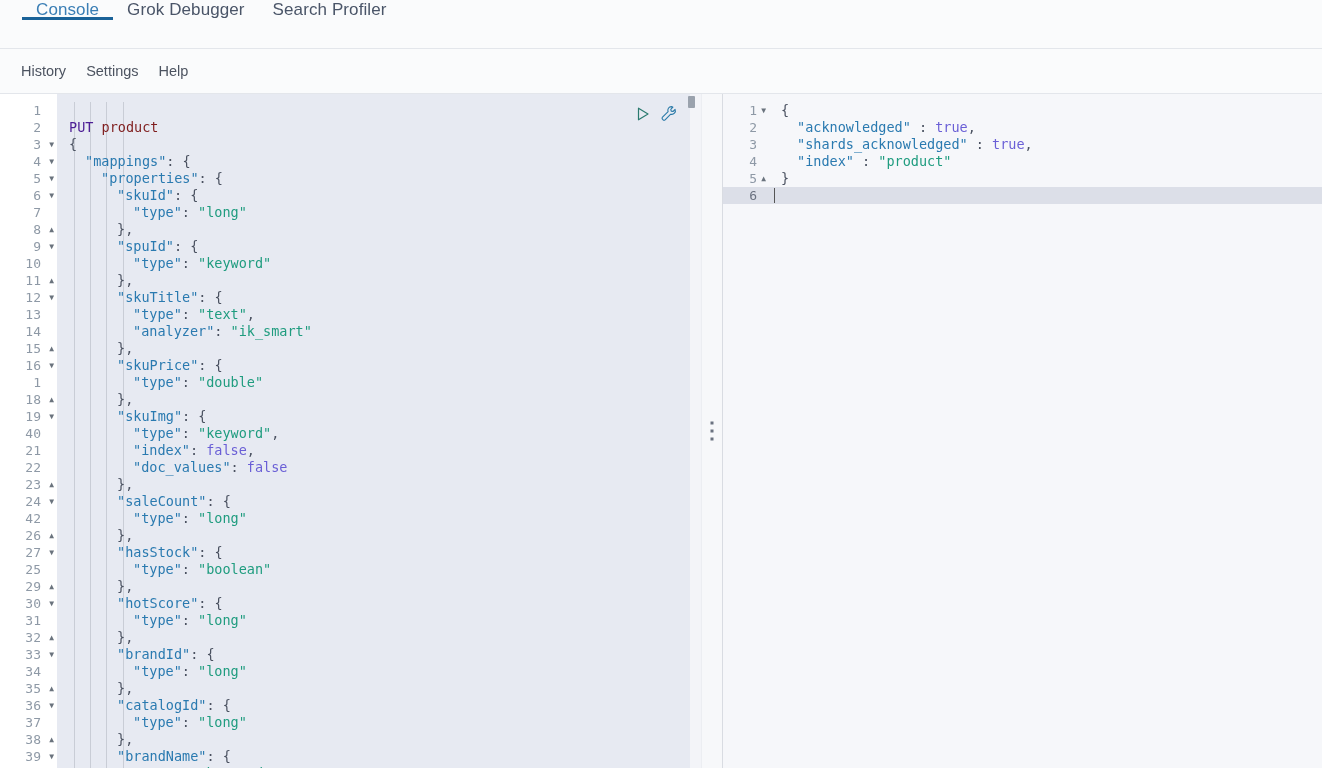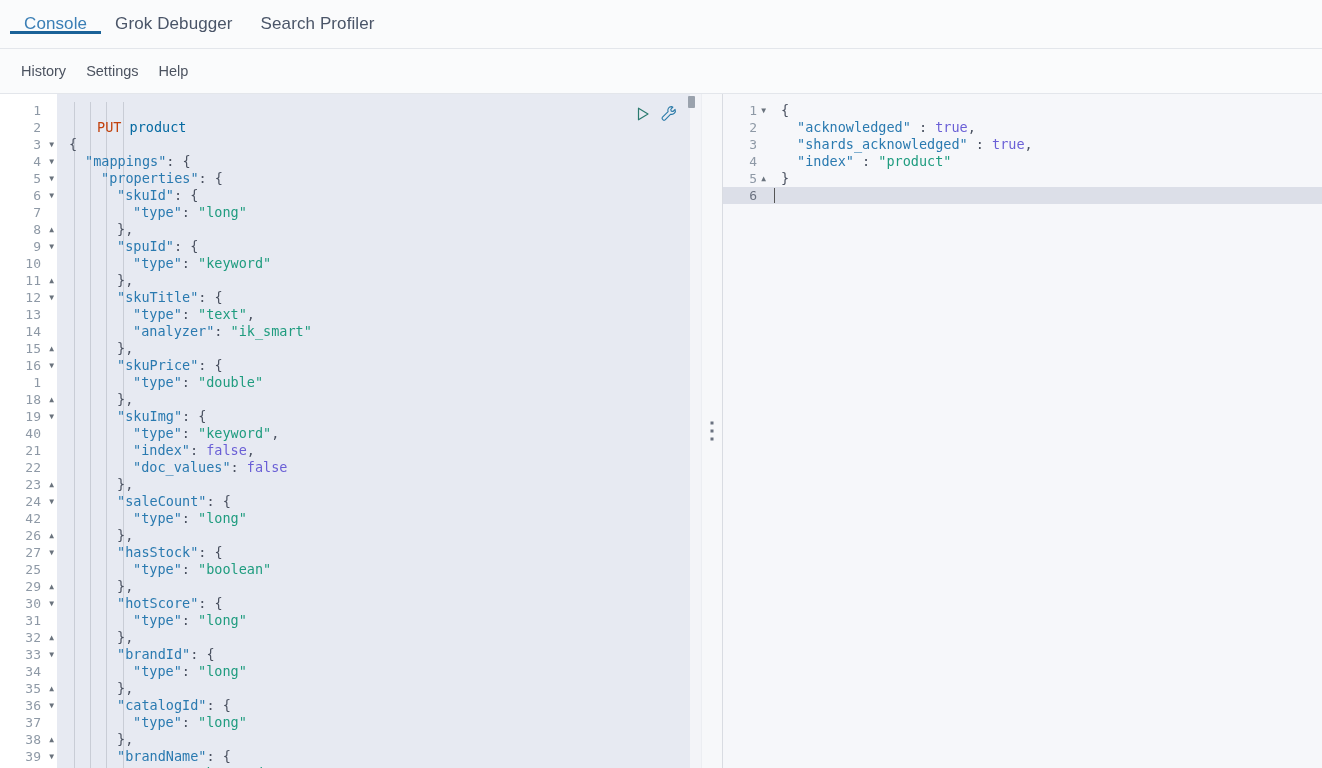--- a/index.html
+++ b/index.html
@@ -9,22 +9,22 @@
     background: #ffffff;
     font-family: "Liberation Sans", sans-serif;
   }
   #app { width: 1322px; height: 768px; display: flex; flex-direction: column; background:#fff; }
 
   
   .topbar {
     height: 49px; min-height:49px;
     background: #fafbfc;
     border-bottom: 1px solid #e3e6eb;
-    display: flex; align-items: center;
-    padding-left: 10px;
+    display: flex; align-items: flex-start;
+    padding-left: 22px;
   }
   .tab {
     display: flex; align-items: center;
     padding: 0 14px;
     font-size: 17px;
     color: #4a5568;
     letter-spacing: .1px;
     cursor: pointer;
     position: relative;
     white-space: nowrap;
@@ -93,22 +93,22 @@
     white-space: pre; position:relative; color:#333;
   }
   .cline.hl { background:#dcdfe8; }
   .cline.hl::before{
     content:""; position:absolute; left:5px; top:1px; width:1px; height:15px; background:#555;
   }
   
   .ig { position:absolute; top:8px; bottom:0; width:1px; background:#c9cdd6; z-index:0; }
 
   
-  .t-method { color:#c2410c;margin-left:28px; }
-  .t-url    { color:#0369a1; }
+  .t-method { color:#4c1d95; }
+  .t-url    { color:#7f1d1d; }
   .t-key    { color:#2a7ab0; }
   .t-str    { color:#1f9c7f; }
   .t-bool   { color:#6a5fd6; }
   .t-punc   { color:#4a5160; }
 
   
   .actions {
     position:absolute; top: 11px; right: 24px;
     display:flex; align-items:center; gap:9px; z-index:5;
   }

